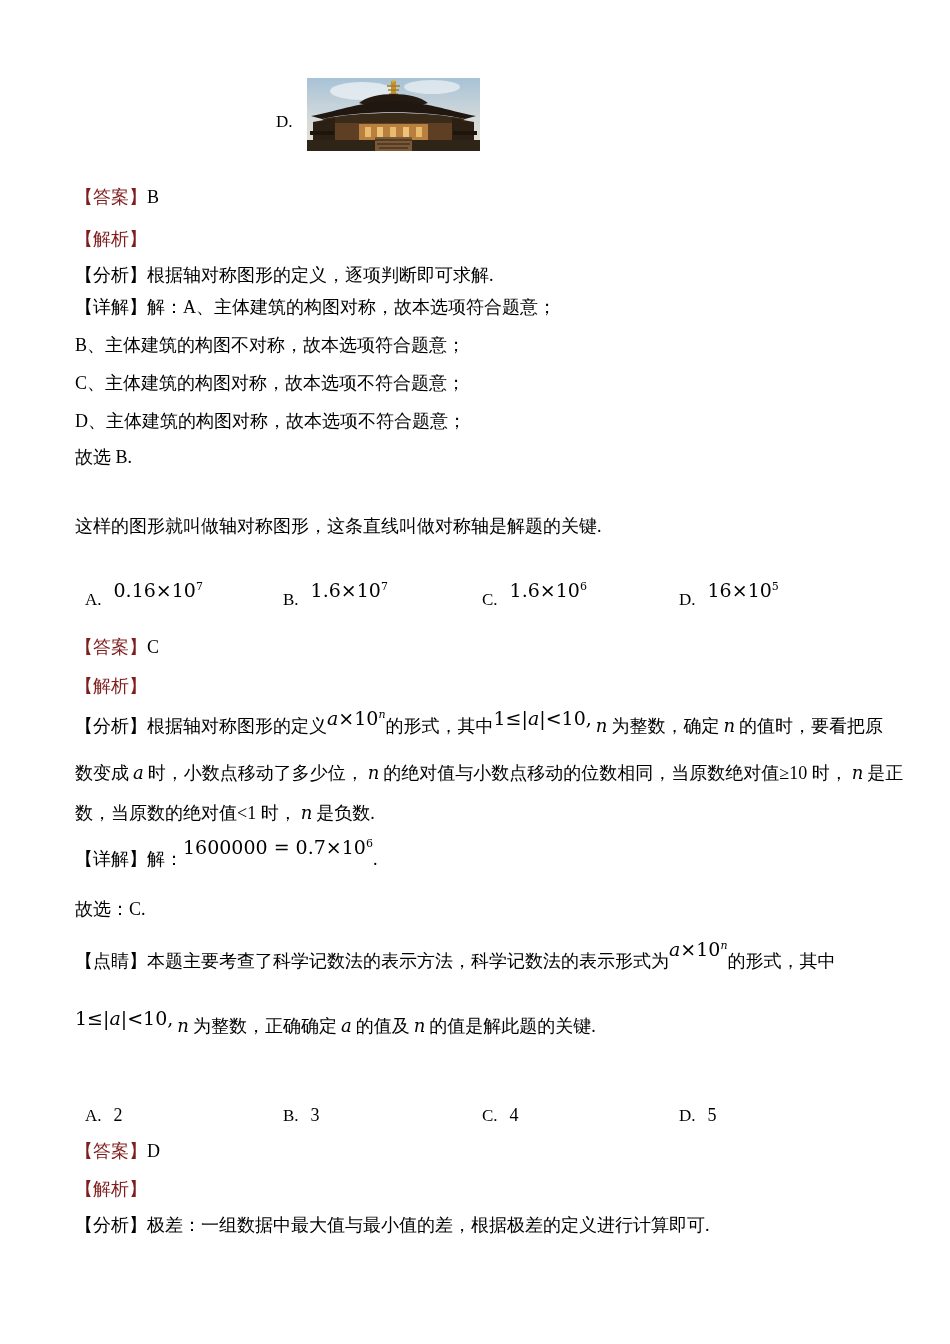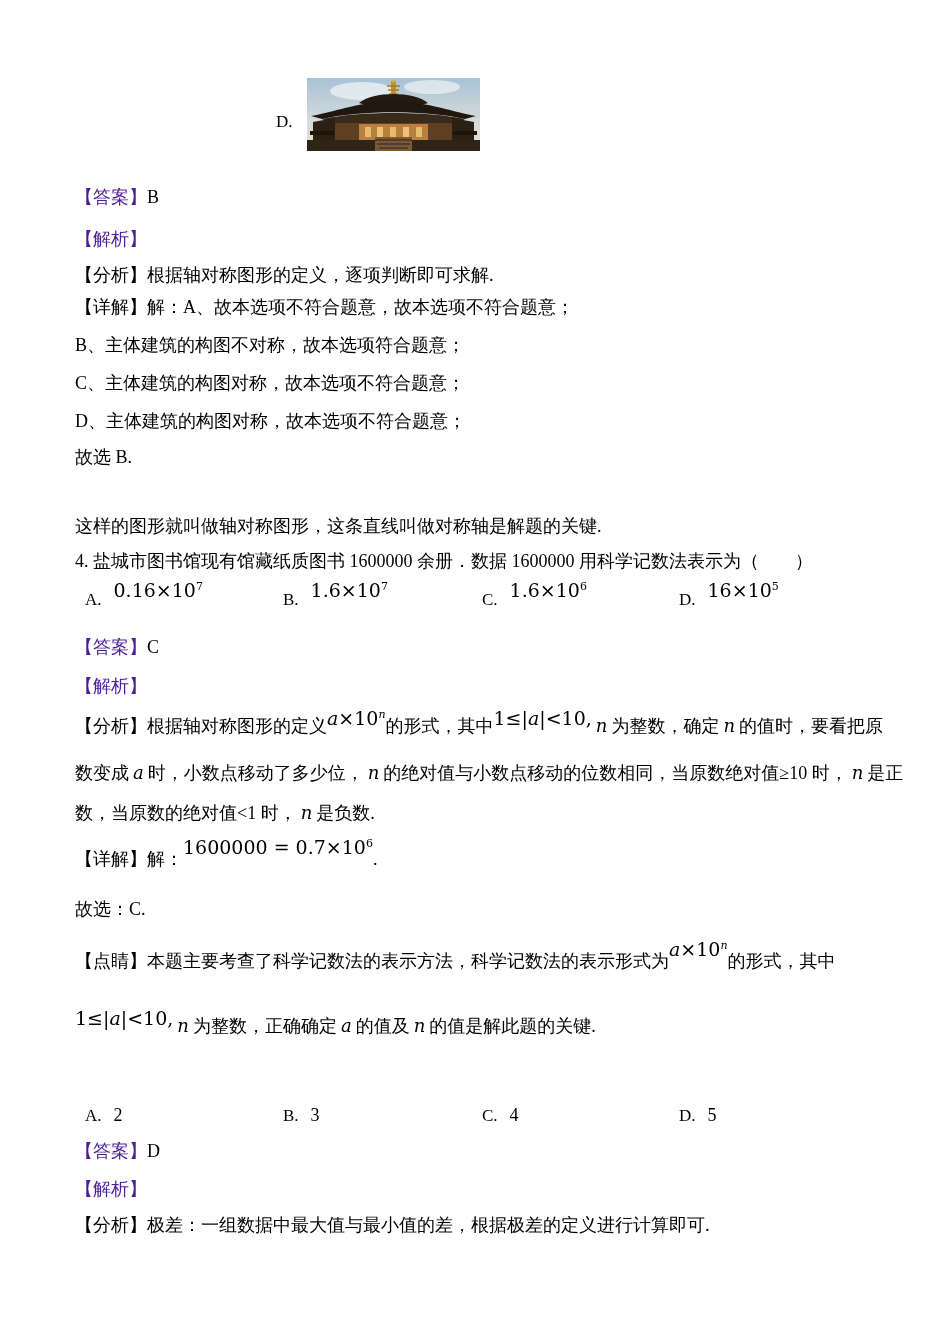--- a/index.html
+++ b/index.html
@@ -1,21 +1,21 @@
 <!DOCTYPE html>
 <html><head>
 <meta charset="utf-8">
 <style>
   html,body{margin:0;padding:0;background:#ffffff;}
   .page{
     position:relative;width:950px;height:1344px;background:#ffffff;
     font-family:"Liberation Serif","DejaVu Serif",serif;color:#000;overflow:hidden;
   }
   .line{position:absolute;left:75px;font-size:18px;line-height:26px;white-space:nowrap;}
-  .blue{color:#4c1d95;}
+  .blue{color:#7f1d1d;}
   .math{font-family:"DejaVu Serif","Liberation Serif",serif;}
   .var{font-style:italic;font-family:"DejaVu Serif",serif;margin:0 4px;}
   .vtight{font-style:italic;font-family:"DejaVu Serif",serif;}
   sup{font-size:11px;line-height:0;}
   .raise{display:inline-block;position:relative;top:-7px;font-size:19px;}
   .raise2{display:inline-block;position:relative;top:-11px;font-size:19px;}
   .optrow{left:0;width:858px;height:40px;}
   .opt{position:absolute;top:0;}
   .optlabel{font-size:17px;}
   .optval{font-size:18px;margin-left:12px;}
@@ -70,28 +70,27 @@
       <rect x="68" y="59" width="37" height="14" fill="#7a5a36"></rect>
       <path d="M68 62 L105 62 M70 66 L103 66 M72 70 L101 70" stroke="#4a3420" stroke-width="1.3"></path>
     </svg>
   </div>
 
   <div class="line" style="top:184px">
     <span class="blue">【答案】</span><span>B</span>
   </div>
   <div class="line blue" style="top:226px">【解析】</div>
   <div class="line" style="top:262px">【分析】根据轴对称图形的定义，逐项判断即可求解.</div>
-  <div class="line" style="top:294px">【详解】解：A、故本选项不符合题意，故本选项不符合题意；</div>
+  <div class="line" style="top:294px">【详解】解：A、主体建筑的构图对称，故本选项符合题意；</div>
   <div class="line" style="top:332px">B、主体建筑的构图不对称，故本选项符合题意；</div>
   <div class="line" style="top:370px">C、主体建筑的构图对称，故本选项不符合题意；</div>
   <div class="line" style="top:408px">D、主体建筑的构图对称，故本选项不符合题意；</div>
   <div class="line" style="top:444px">故选 B.</div>
   <div class="line" style="top:513px">这样的图形就叫做轴对称图形，这条直线叫做对称轴是解题的关键.</div>
 
-  <div class="line" style="top:548px">4. 盐城市图书馆现有馆藏纸质图书 1600000 余册．数据 1600000 用科学记数法表示为（　　）</div>
 
   <div class="line optrow" style="top:585px">
     <span class="opt" style="left:85px">
       <span class="optlabel">A.</span><span class="opteq math"><span>0.16×10</span><sup>7</sup></span>
     </span>
     <span class="opt" style="left:283px">
       <span class="optlabel">B.</span><span class="opteq math"><span>1.6×10</span><sup>7</sup></span>
     </span>
     <span class="opt" style="left:482px">
       <span class="optlabel">C.</span><span class="opteq math"><span>1.6×10</span><sup>6</sup></span>

